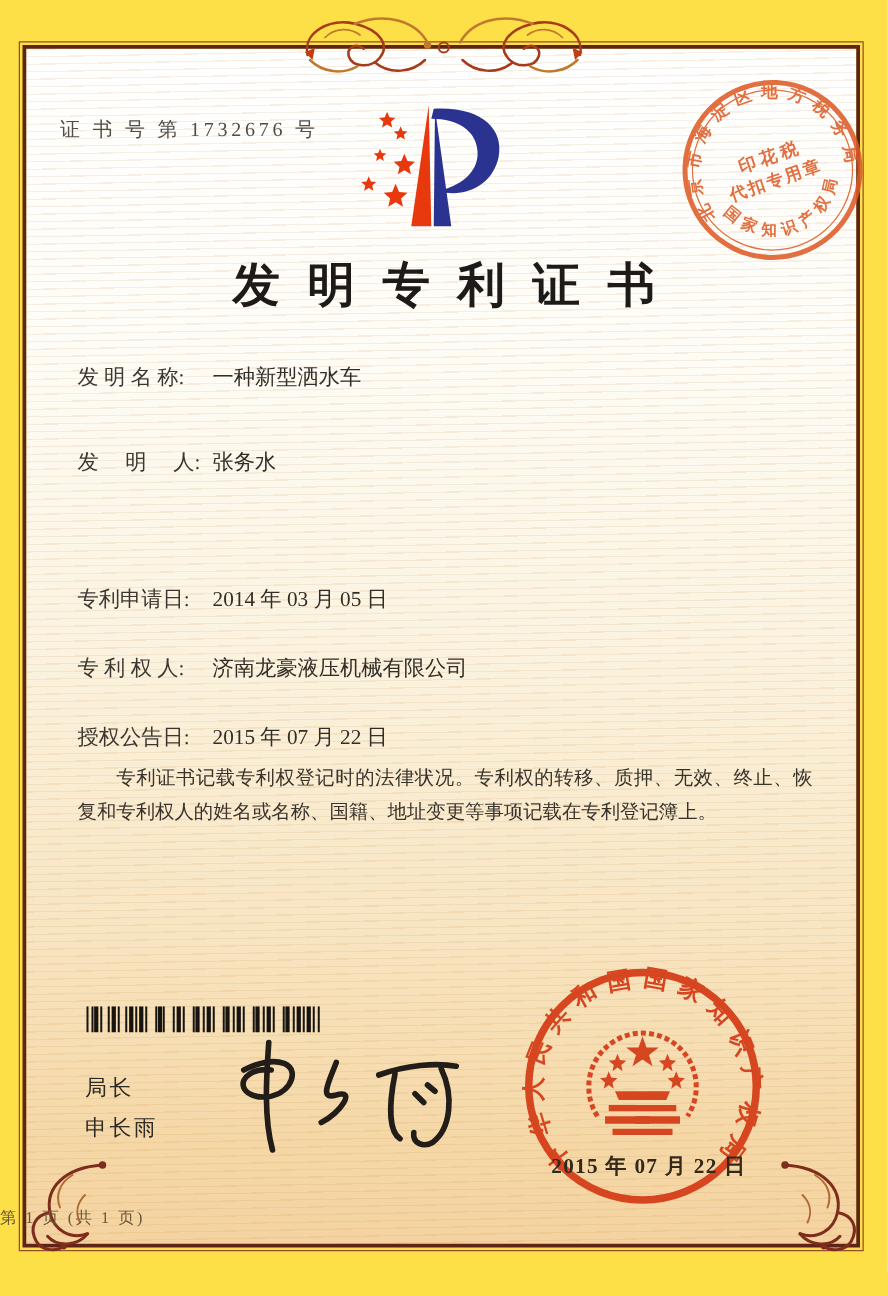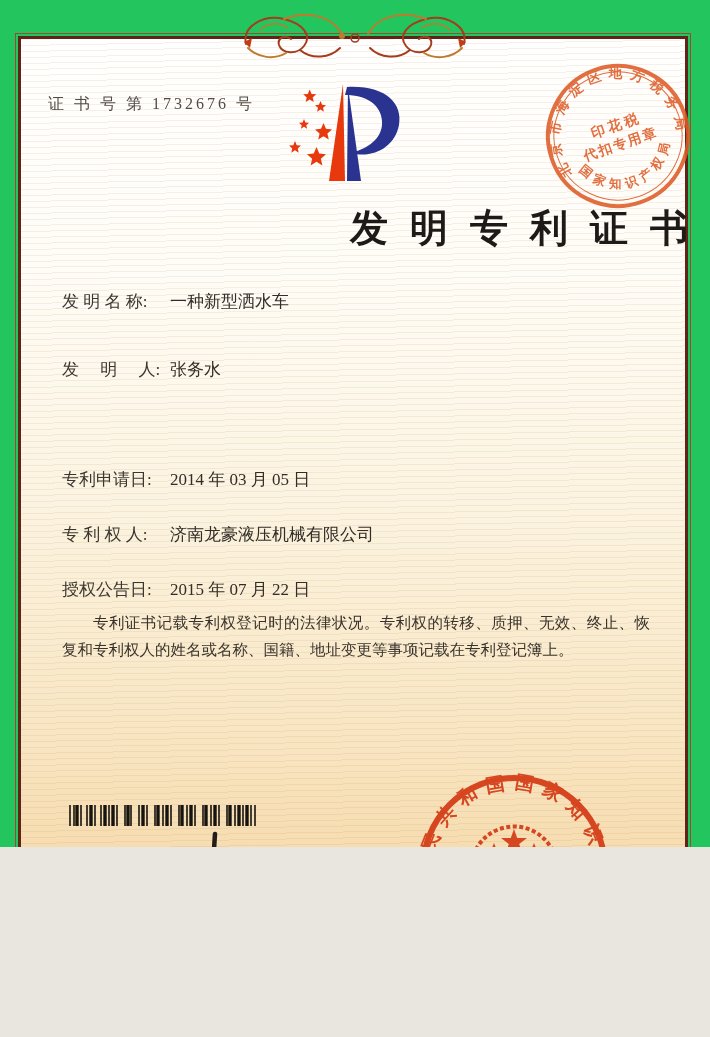--- a/index.html
+++ b/index.html
@@ -1,38 +1,38 @@
 <!DOCTYPE html>
 <html><head>
 <meta charset="utf-8">
 <style>
   html,body{margin:0;padding:0;background:#e9e6e0;}
   .page{
-    position:relative;width:710px;height:847px;margin:0 auto;
-    background:#22c55e;overflow:hidden;
+    position:relative;width:710px;height:1037px;margin:0 auto;
+    background:#fde047;overflow:hidden;
     font-family:"Liberation Serif","DejaVu Serif",serif;
     color:#2f2a24;
   }
   
   .frame{
     position:absolute;left:15px;top:33px;width:676px;height:968px;
     border:1px solid #9c4a30;padding:2px;box-sizing:border-box;z-index:1;
   }
   .frame-inner{
     width:100%;height:100%;box-sizing:border-box;
     border:3px solid #5f2418;
     background:
       repeating-linear-gradient(179deg, rgba(193,132,60,0.12) 0px, rgba(193,132,60,0.12) 1px, rgba(0,0,0,0) 1px, rgba(0,0,0,0) 6px),
       linear-gradient(180deg,#ffffff 0%,#fefcf6 25%,#fbf3e0 50%,#f8e6c4 72%,#f5d7a6 92%,#f4d3a0 100%);
   }
   .orn{position:absolute;z-index:2;}
   
   .abs{position:absolute;z-index:3;}
   .cert-no{left:48px;top:94px;font-size:16px;letter-spacing:3px;color:#524c45;}
-  .title{left:0;right:0;top:203px;text-align:right;font-size:38px;font-weight:bold;
+  .title{left:0;right:0;top:203px;text-align:center;font-size:38px;font-weight:bold;
          letter-spacing:22px;padding-left:22px;color:#1d1a17;}
   .field{left:62px;font-size:17px;color:#3b362f;white-space:nowrap;}
   .field .lab{display:inline-block;min-width:102px;}
   .field .val{margin-left:6px;color:#322d27;}
   .body-text{left:62px;width:588px;top:610px;font-size:15.5px;line-height:26.5px;
              color:#3a332b;text-align:justify;}
   .body-text p{margin:0;text-indent:2em;}
   .signer{left:68px;font-size:17.5px;color:#2e2a25;letter-spacing:2px;text-align:right;}
   .footer{left:0;right:0;top:965px;font-size:13px;color:#6b5538;letter-spacing:2px;}
   .seal-date{left:441px;top:921px;font-size:17px;font-weight:bold;color:#33281a;z-index:5;letter-spacing:1px;}

